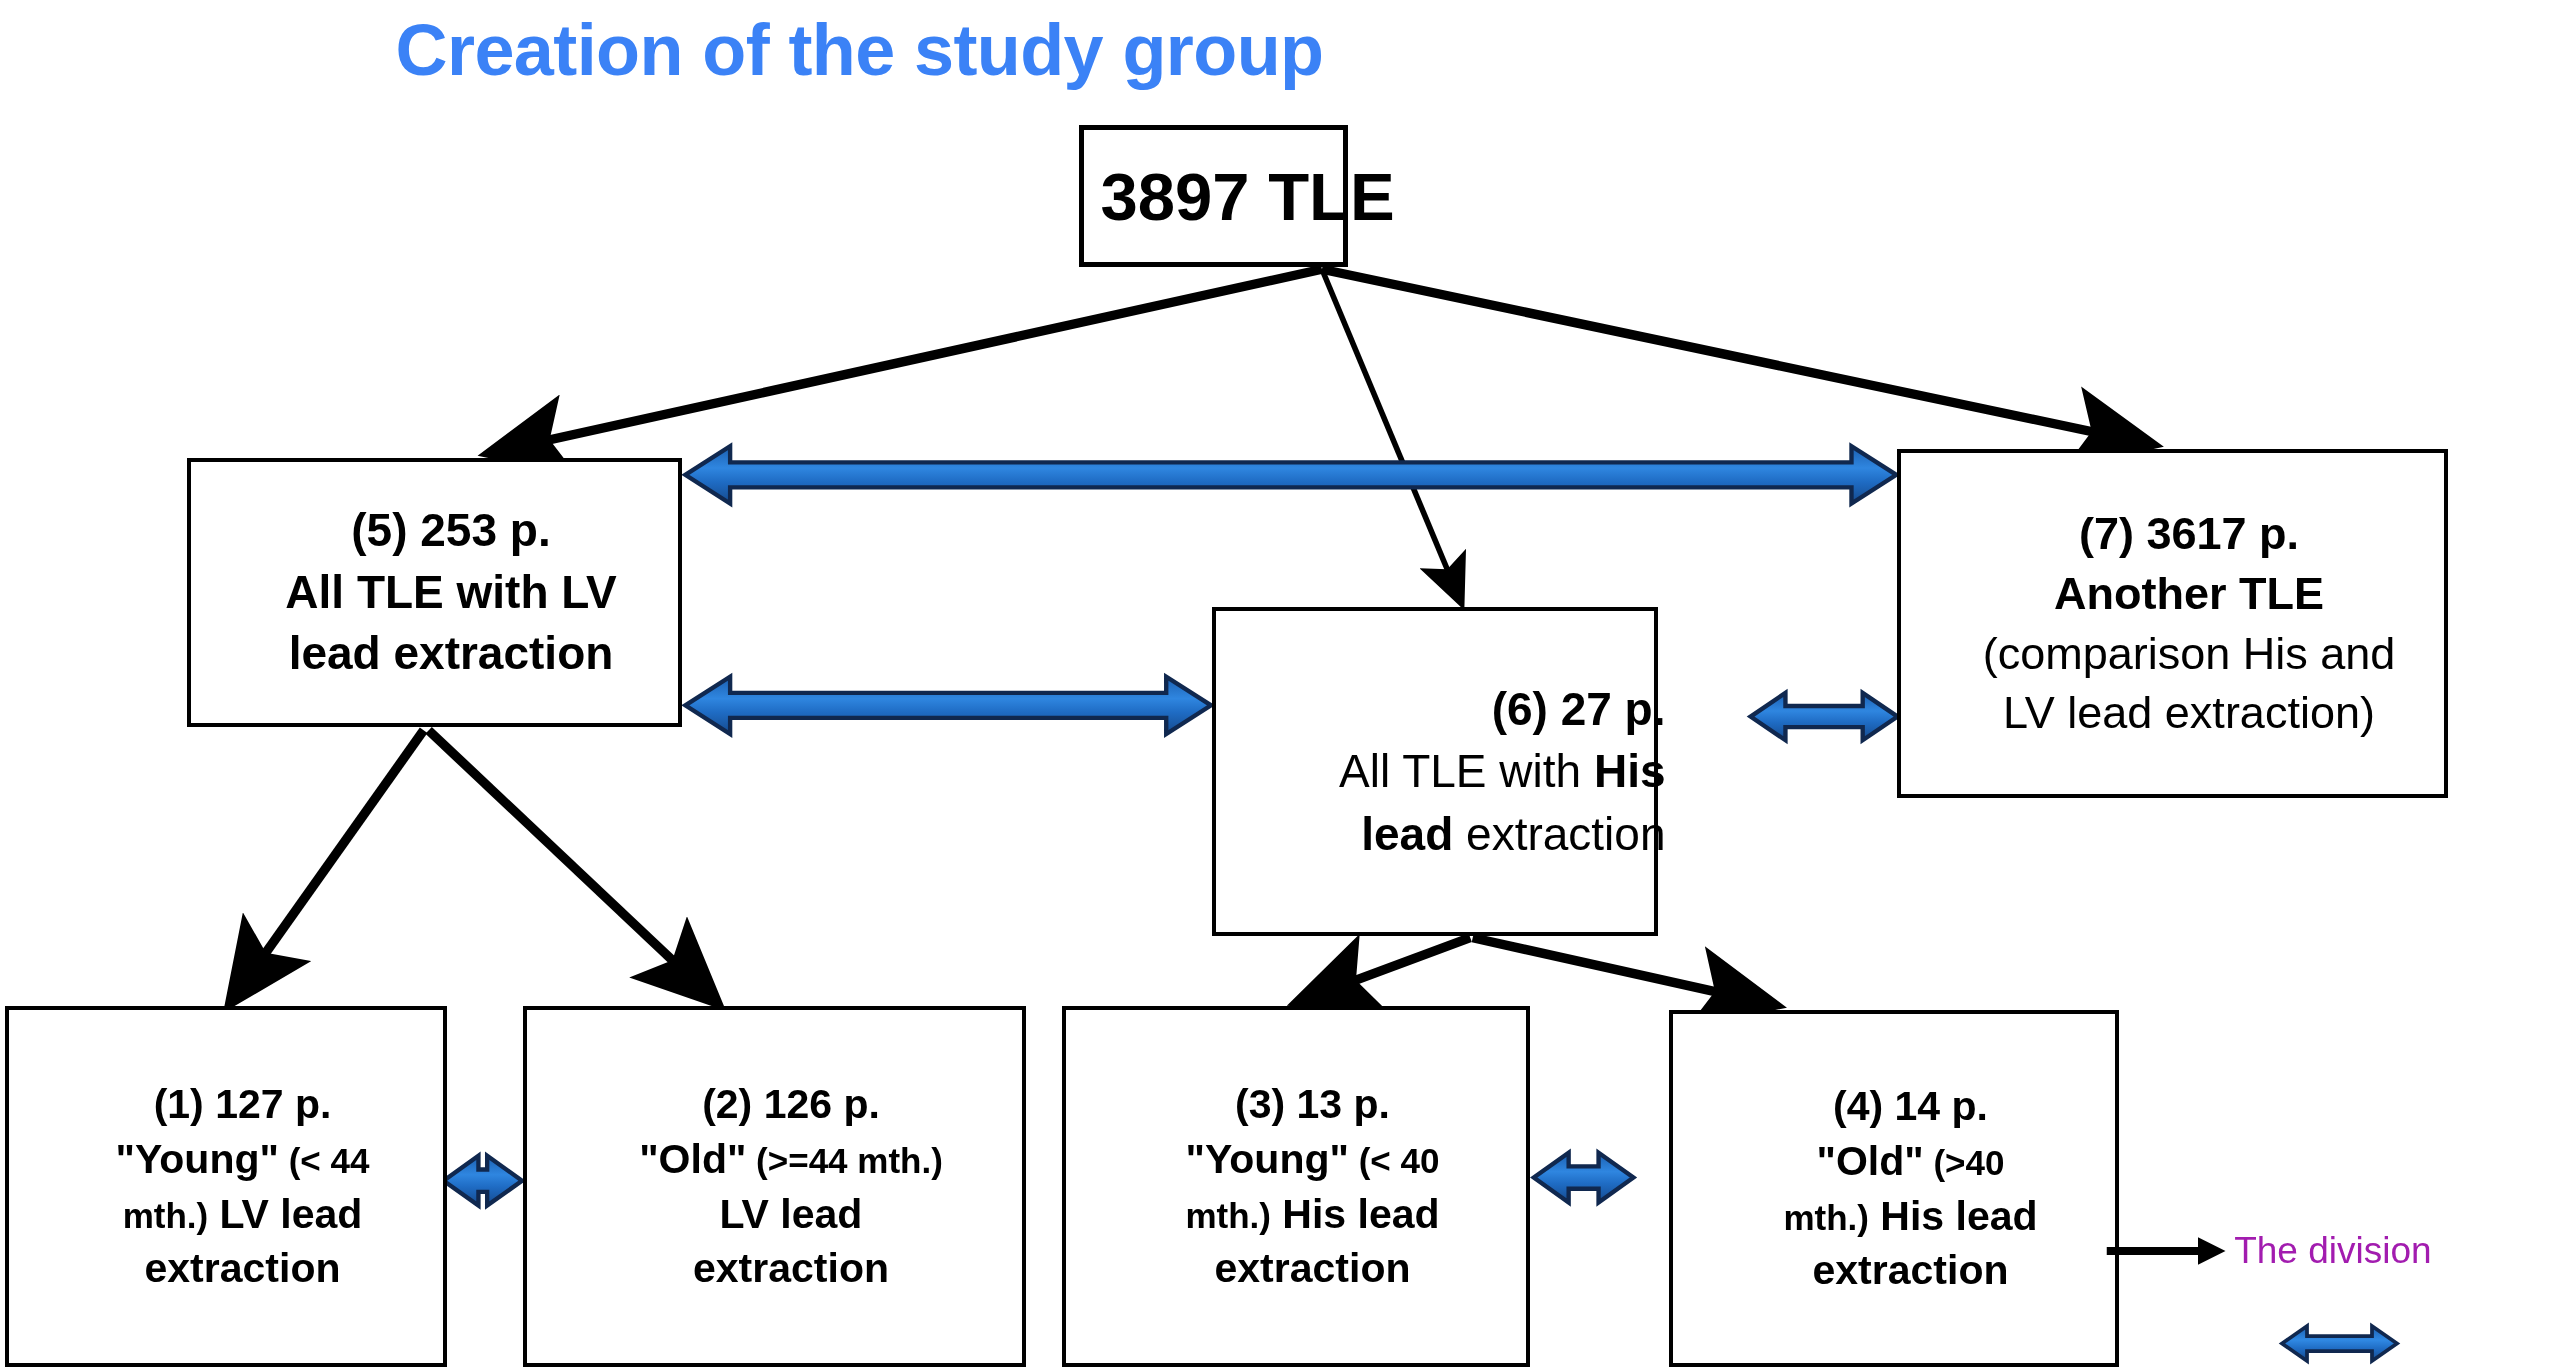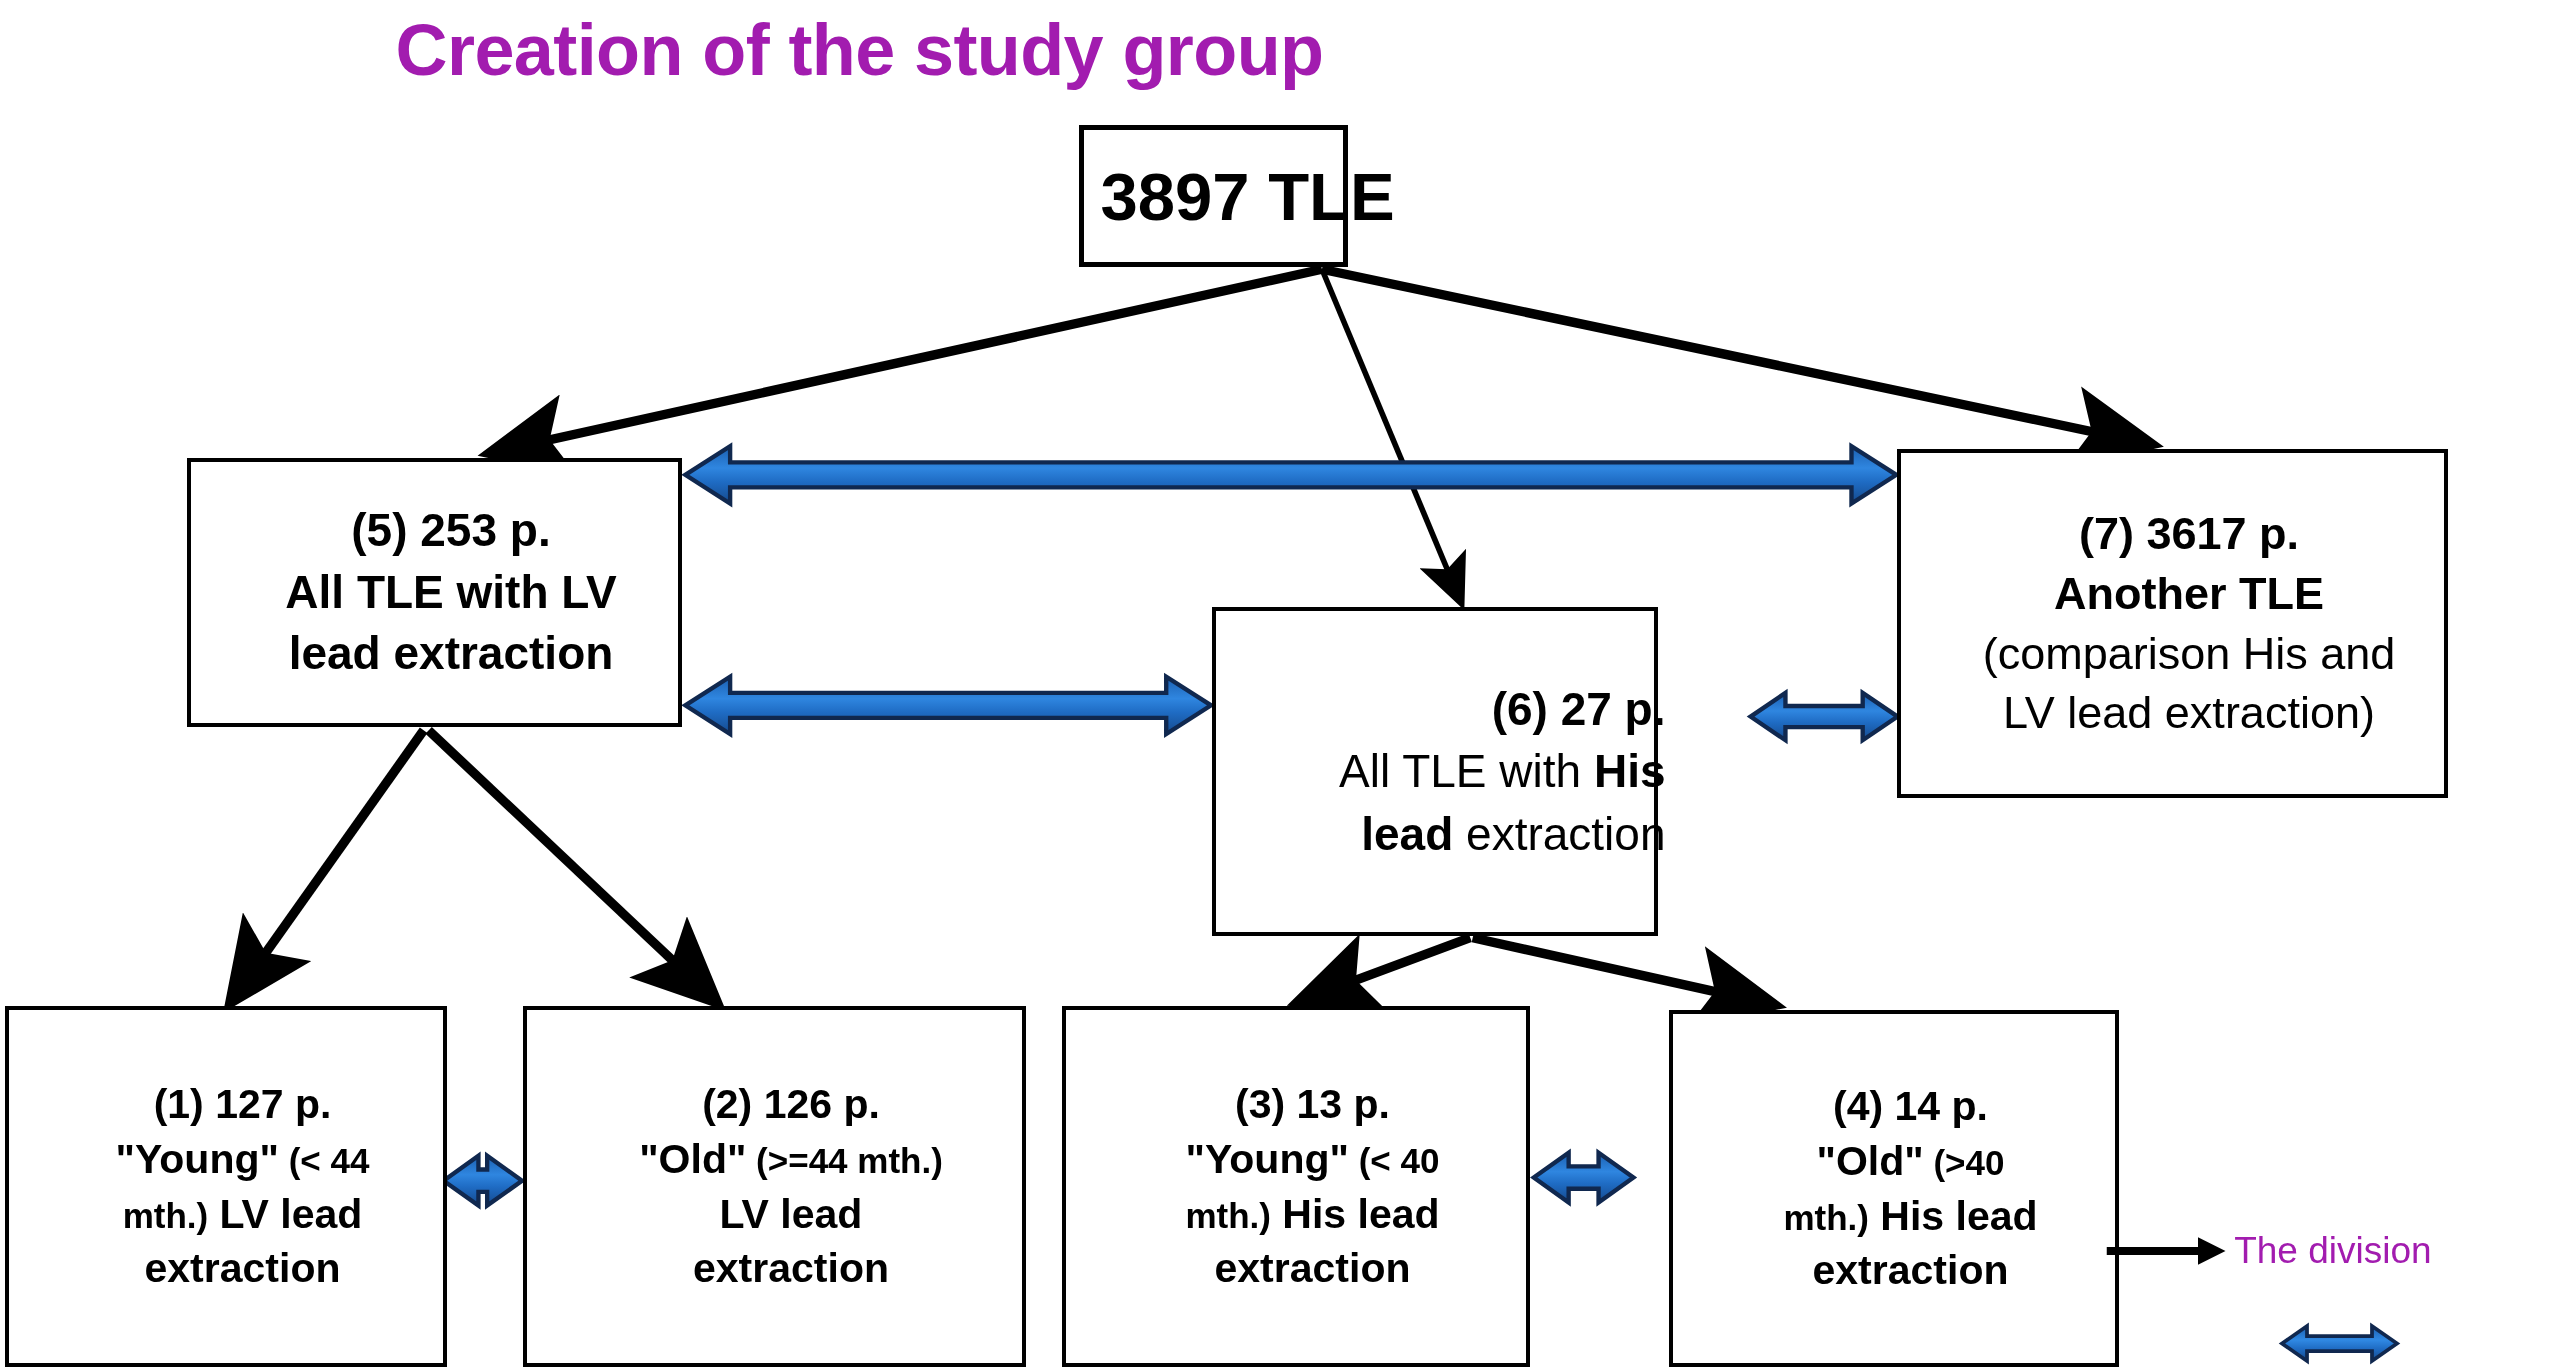--- a/index.html
+++ b/index.html
@@ -19,21 +19,21 @@
 
   
   #title {
     position: absolute;
     left: 0;
     top: 12.5px;
     width: 1719px;
     text-align: center;
     font-size: 72px;
     font-weight: bold;
-    color: #a21caf;
+    color: #3b82f6;
     letter-spacing: -0.6px;
     line-height: 1.05;
   }
 
   
   .node {
     position: absolute;
     box-sizing: border-box;
     border: 4.4px solid #000000;
     background: #ffffff;

